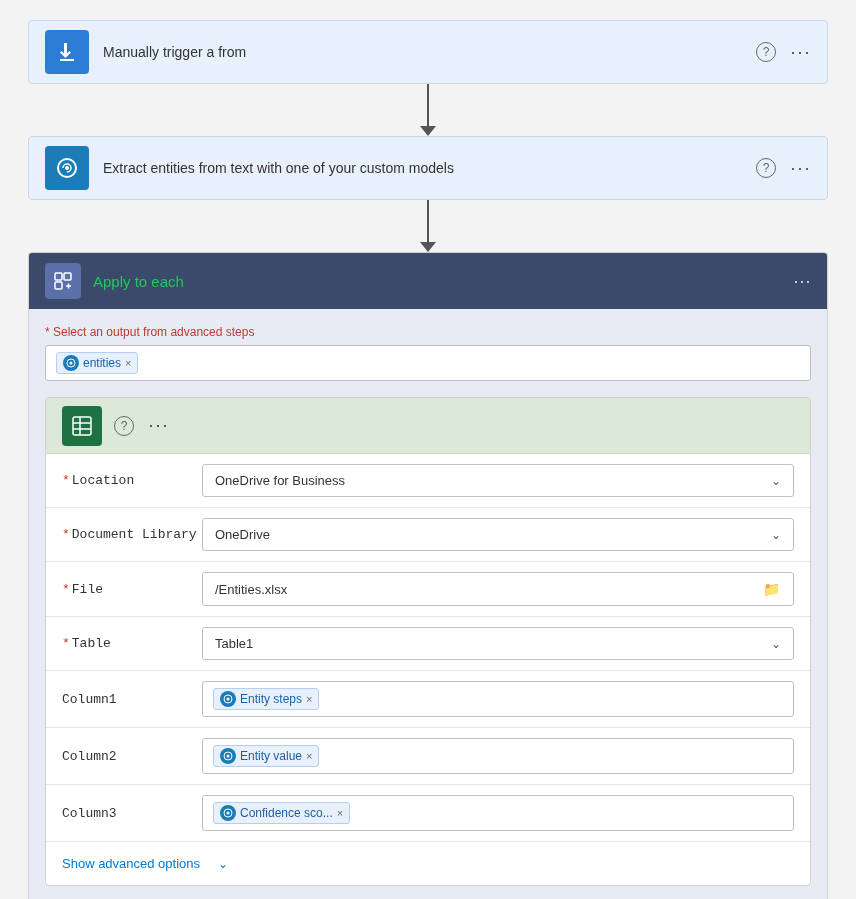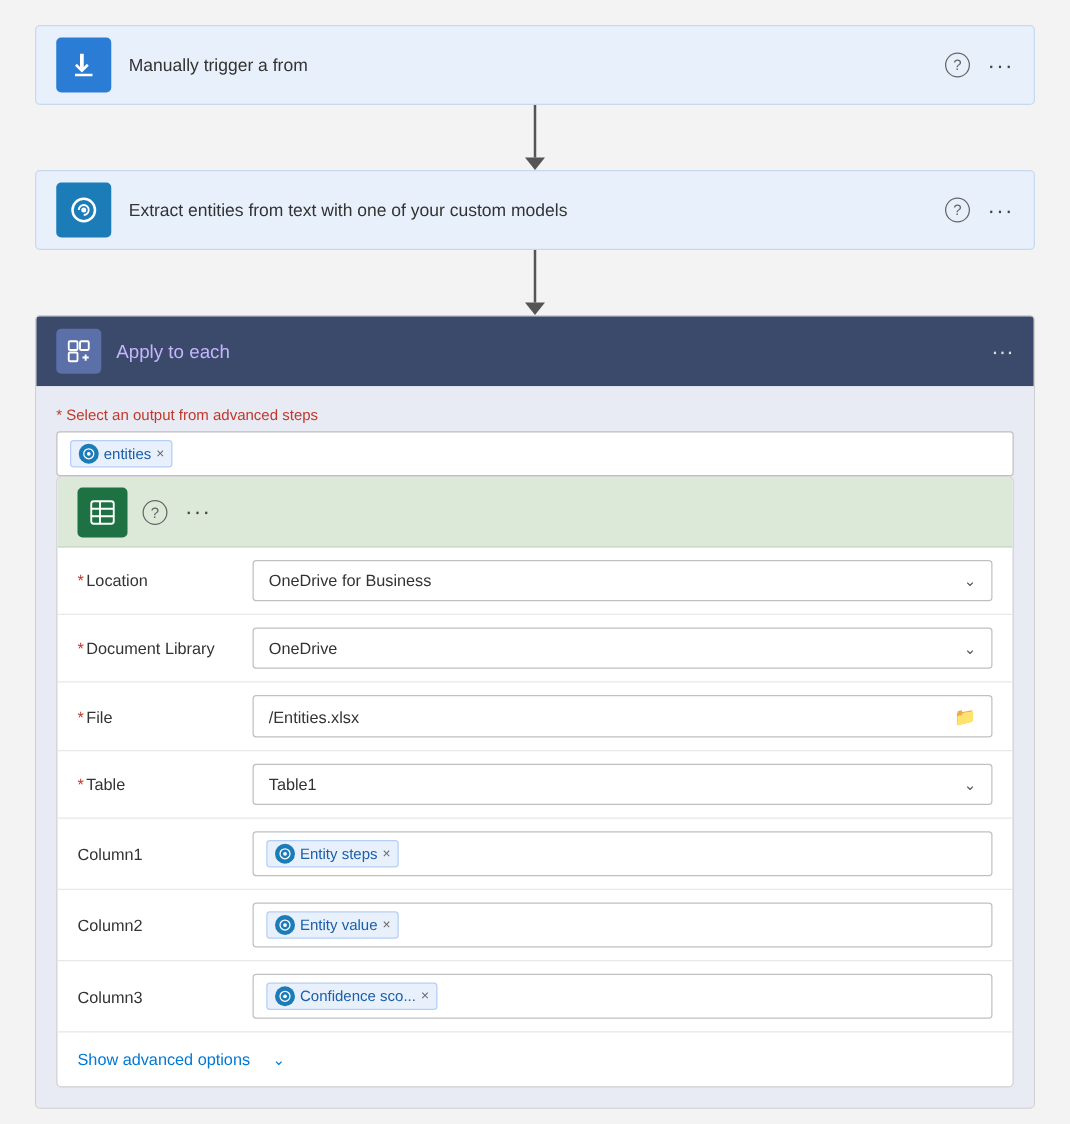--- a/index.html
+++ b/index.html
@@ -127,21 +127,21 @@
       background: #5b6fa8;
       border-radius: 4px;
       display: flex;
       align-items: center;
       justify-content: center;
       margin-right: 12px;
     }
     .apply-each-title {
       flex: 1;
       font-size: 15px;
-      color: #c4b5fd;
+      color: #22c55e;
       font-weight: 500;
     }
     .apply-each-more {
       font-size: 18px;
       color: #ddd;
       cursor: pointer;
     }
     .apply-each-body {
       padding: 16px;
       background: #e8eaf4;
@@ -154,20 +154,21 @@
       margin-bottom: 6px;
     }
     .output-input-box {
       border: 1px solid #c0c0c0;
       border-radius: 3px;
       background: #fff;
       padding: 6px 10px;
       display: flex;
       align-items: center;
       gap: 6px;
+      margin-bottom: 16px;
     }
     .token-chip {
       display: inline-flex;
       align-items: center;
       background: #e8f1fb;
       border: 1px solid #b5cef5;
       border-radius: 3px;
       padding: 2px 6px;
       font-size: 12px;
       color: #1a5fa8;
@@ -236,20 +237,21 @@
       min-height: 52px;
     }
     .field-row:last-child {
       border-bottom: none;
     }
     .field-label {
       width: 140px;
       font-size: 13px;
       color: #333;
       flex-shrink: 0;
+      font-family: Liberation Mono, monospace;
     }
     .field-label .required {
       color: #c0392b;
       margin-right: 2px;
     }
     .field-value {
       flex: 1;
     }
     .dropdown-field {
       border: 1px solid #c0c0c0;

